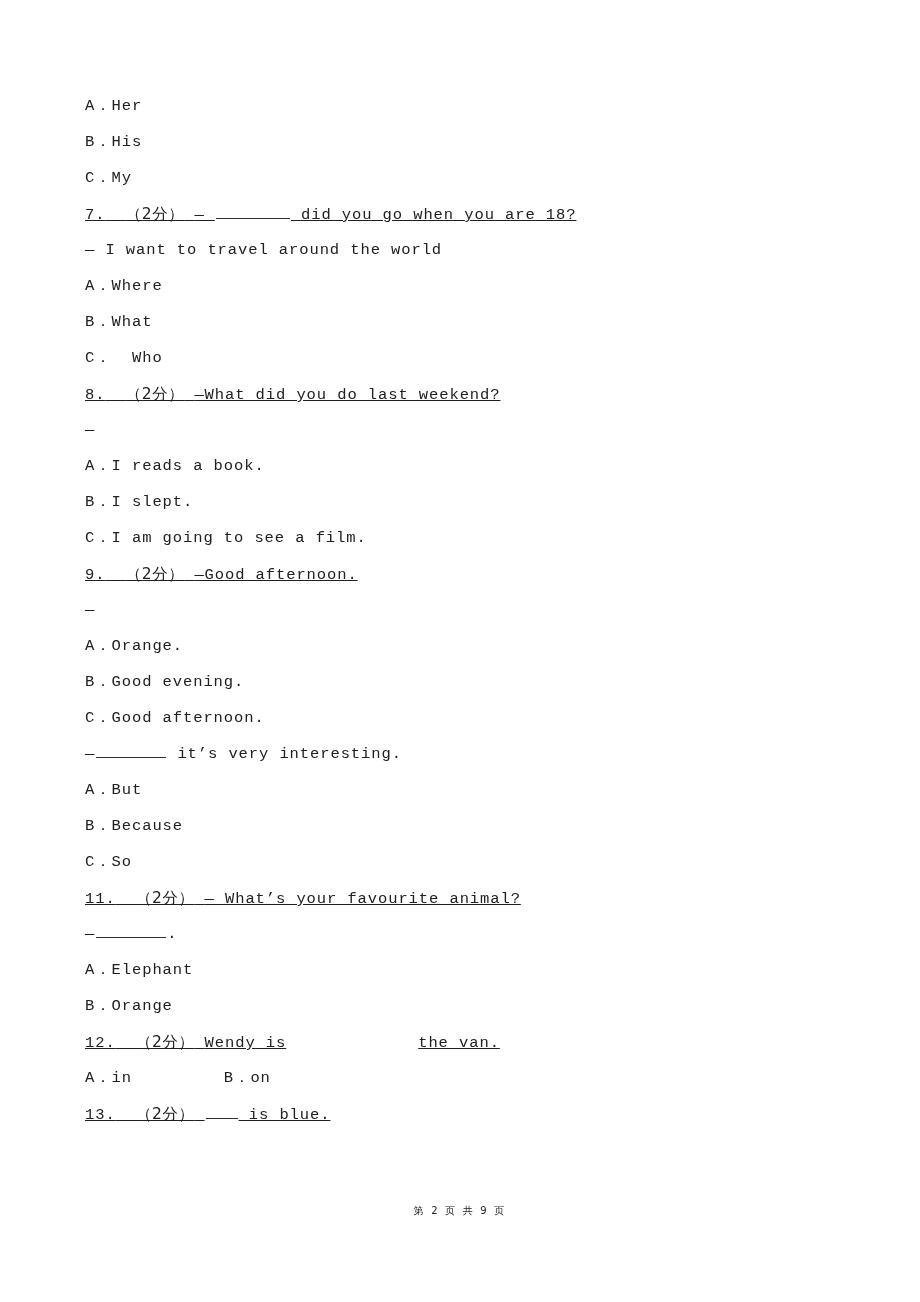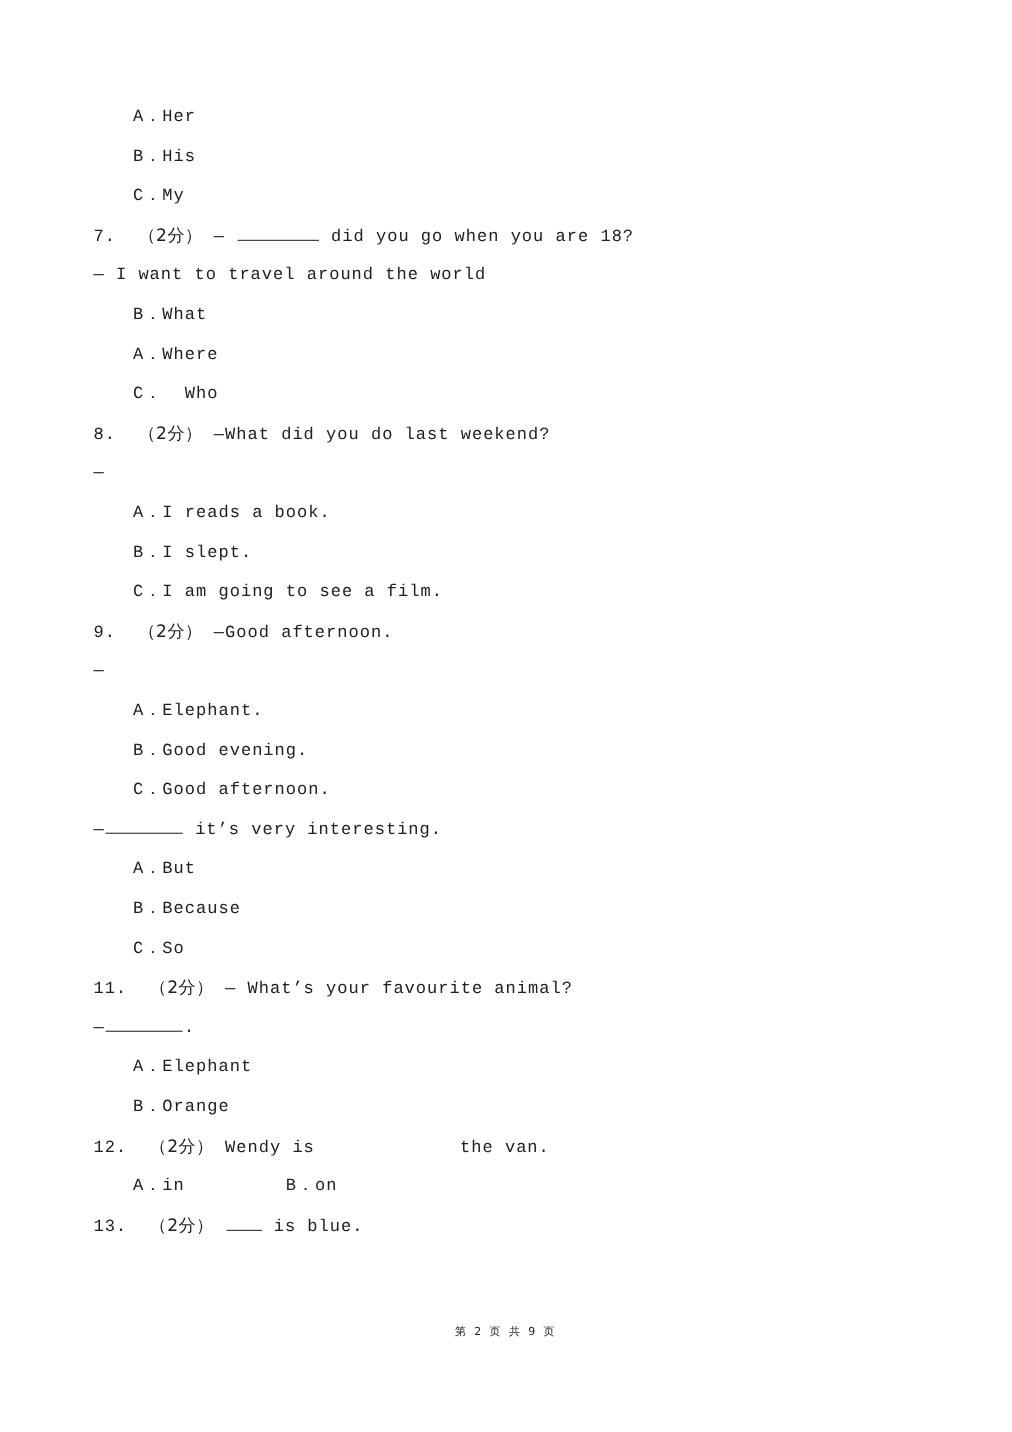--- a/index.html
+++ b/index.html
@@ -37,24 +37,24 @@
   .line {
     height: 36px;
     line-height: 36px;
     font-size: 15.5px;
     letter-spacing: 0.9px;
     white-space: pre;
     color: #202020;
   }
 
   
-  .line.q-stem { letter-spacing: 0.9px; }
+  .line.q-stem { letter-spacing: 0.9px; text-decoration: underline; }
 
   
-  .line.opt { letter-spacing: 0.9px; margin-left: 36px; }
+  .line.opt { letter-spacing: 0.9px; }
 
   
   .line.dash-only { letter-spacing: 0.9px; }
 
   
   .blank {
     display: inline-block;
     border-bottom: 1px solid #303030;
     vertical-align: baseline;
     height: 15px;
@@ -90,33 +90,33 @@
 
 <div class="page">
   <div class="content">
 
     <div class="line opt">A．Her</div>
     <div class="line opt">B．His</div>
     <div class="line opt">C．My</div>
 
     <div class="line q-stem"><span>7.</span><span>  </span><span class="cjk">（2分）</span><span> </span><span>— </span><span class="blank w-long"></span><span> did you go when you are 18?</span></div>
     <div class="line">— I want to travel around the world</div>
+    <div class="line opt">A．Where</div>
     <div class="line opt">B．What</div>
-    <div class="line opt">A．Where</div>
     <div class="line opt">C．  Who</div>
 
     <div class="line q-stem"><span>8.</span><span>  </span><span class="cjk">（2分）</span><span> </span><span>—What did you do last weekend?</span></div>
     <div class="line dash-only">—</div>
     <div class="line opt">A．I reads a book.</div>
     <div class="line opt">B．I slept.</div>
     <div class="line opt">C．I am going to see a film.</div>
 
     <div class="line q-stem"><span>9.</span><span>  </span><span class="cjk">（2分）</span><span> </span><span>—Good afternoon.</span></div>
     <div class="line dash-only">—</div>
-    <div class="line opt">A．Elephant.</div>
+    <div class="line opt">A．Orange.</div>
     <div class="line opt">B．Good evening.</div>
     <div class="line opt">C．Good afternoon.</div>
 
     <div class="line"><span>—</span><span class="blank w-mid"></span><span> it’s very interesting.</span></div>
     <div class="line opt">A．But</div>
     <div class="line opt">B．Because</div>
     <div class="line opt">C．So</div>
 
     <div class="line q-stem"><span>11.</span><span>  </span><span class="cjk">（2分）</span><span> </span><span>— What’s your favourite animal?</span></div>
     <div class="line"><span>—</span><span class="blank w-mid"></span><span>.</span></div>

